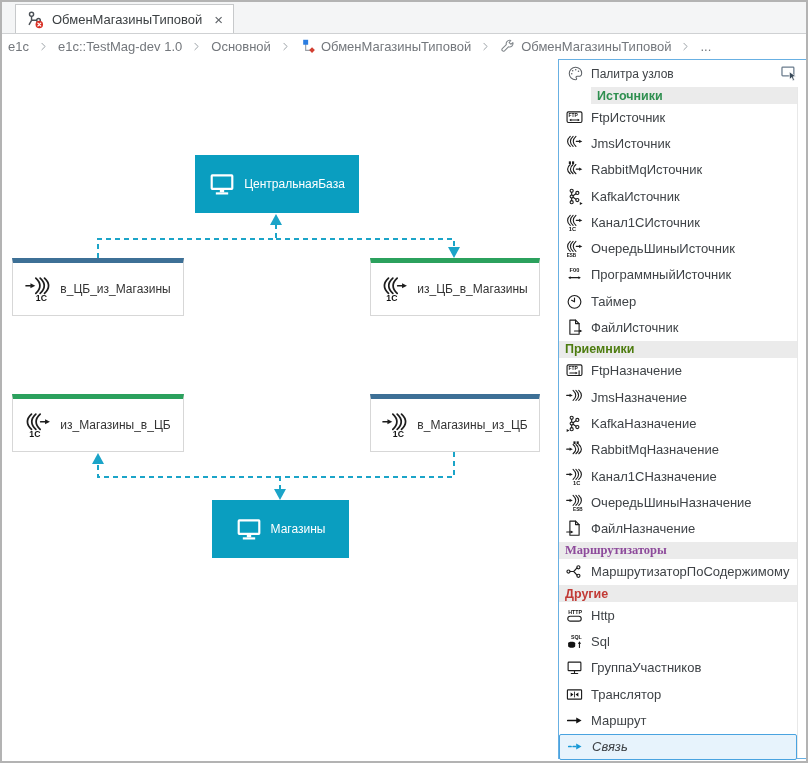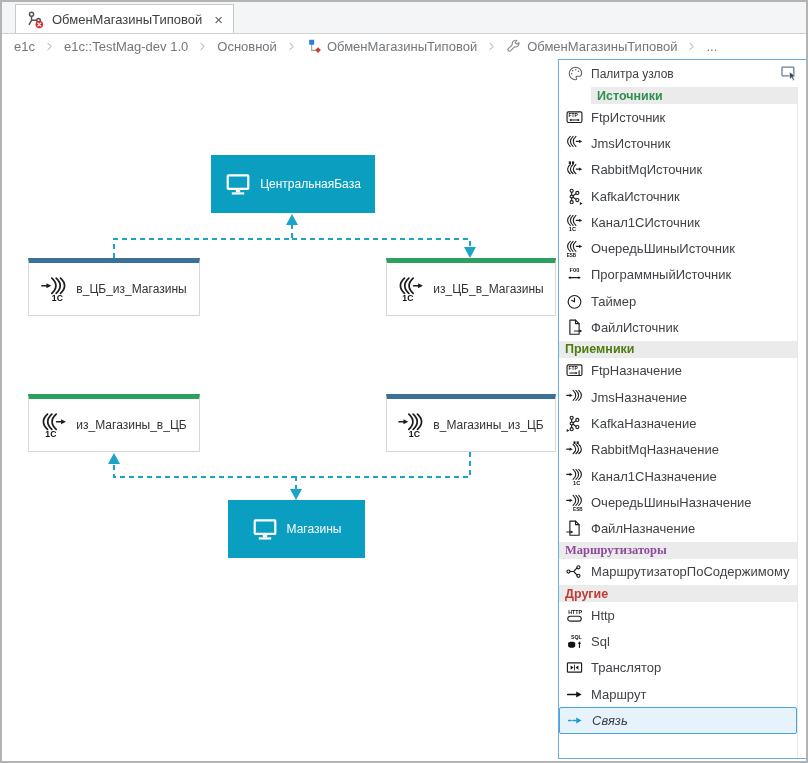--- a/index.html
+++ b/index.html
@@ -7,26 +7,26 @@
     background:#fff;font-family:"Liberation Sans",sans-serif;overflow:hidden;}
   
   .tabstrip{position:absolute;left:0;top:0;right:0;height:31px;background:#f4f5f6;border-bottom:1px solid #cfd1d3;z-index:4;}
   .tab{position:absolute;left:13px;top:2px;height:29px;background:#fff;border:1px solid #c7c9cb;border-bottom:none;
     display:flex;align-items:center;gap:7px;padding:0 10px;box-sizing:border-box;cursor:default;}
   .tab-icon{width:19px;height:19px;display:flex;}
   .tab-label{font-size:13px;color:#3c4043;white-space:nowrap;}
   .tab-close{font-size:15px;line-height:15px;color:#5f6368;margin-left:5px;cursor:pointer;}
   
   .breadcrumb{position:absolute;left:0;top:32px;right:0;height:25px;display:flex;align-items:center;
-    padding-left:12px;gap:8px;font-size:13px;color:#73777c;background:#fff;z-index:4;}
+    padding-left:6px;gap:8px;font-size:13px;color:#73777c;background:#fff;z-index:4;}
   .crumb{display:flex;align-items:center;gap:4px;white-space:nowrap;cursor:pointer;}
   .crumb .cicon{width:17px;height:17px;display:flex;}
   .sep{width:13px;height:13px;display:flex;}
   
-  .diagram{position:absolute;inset:0;z-index:1;margin-left:16px;}
+  .diagram{position:absolute;inset:0;z-index:1;}
   #wires{position:absolute;inset:0;pointer-events:none;}
   .node{position:absolute;display:flex;align-items:center;justify-content:center;gap:9px;
     font-size:12px;box-sizing:border-box;cursor:pointer;}
   .node.participant{color:#fff;}
   .node.channel{background:#fff;border:1px solid #d7d7d7;color:#333;}
   .node .nicon{width:26px;height:26px;display:flex;flex:0 0 26px;}
   .node .nlabel{white-space:nowrap;}
   
   .palette{position:absolute;left:556px;top:57px;width:250px;height:700px;background:#fff;
     border:1px solid #68b0e3;box-sizing:border-box;z-index:5;}
@@ -455,20 +455,29 @@
               <path d="M3 14.5c0-1.3 2.2-2.1 5-2.1s5 .8 5 2.1v4.2c0 1.3-2.2 2.1-5 2.1s-5-.8-5-2.1z" fill="#111" stroke="none"></path>
      <path d="M19 20.5v-6"></path>
               <polygon points="16.8,15.2 19,11.8 21.2,15.2" fill="#111" stroke="none"></polygon>
             </svg>
           </span>
           <span>Sql</span>
         </div>
         <div class="p-item">
           <span class="ic">
             <svg viewBox="0 0 24 24" width="100%" height="100%" fill="none" stroke="#1d1d1d" stroke-width="1.6" stroke-linecap="round" stroke-linejoin="round">
+              <rect x="3" y="4.5" width="18" height="12" rx="1"></rect>
+              <path d="M12 16.5v3M7.5 20.5h9"></path>
+            </svg>
+          </span>
+          <span>ГруппаУчастников</span>
+        </div>
+        <div class="p-item">
+          <span class="ic">
+            <svg viewBox="0 0 24 24" width="100%" height="100%" fill="none" stroke="#1d1d1d" stroke-width="1.6" stroke-linecap="round" stroke-linejoin="round">
               <rect x="2" y="5.5" width="20" height="13" rx="1"></rect>
               <path d="M12 8.5v7" stroke-width="1.2"></path>
      <polygon points="6.5,9 10.5,12 6.5,15" fill="#111" stroke="none"></polygon>
               <polygon points="17.5,9 13.5,12 17.5,15" fill="#111" stroke="none"></polygon>
             </svg>
           </span>
           <span>Транслятор</span>
         </div>
         <div class="p-item">
           <span class="ic">

